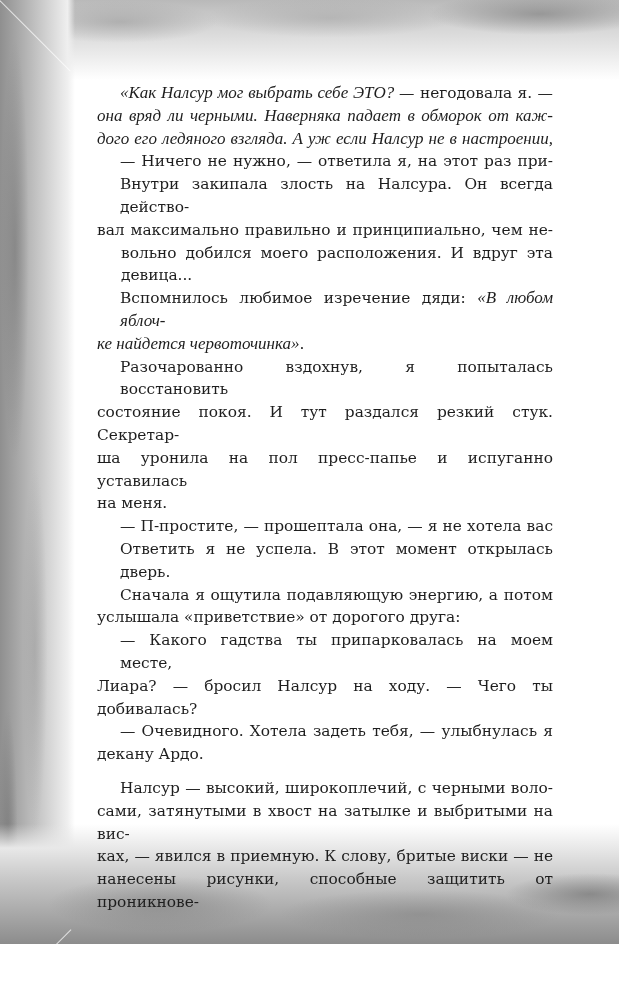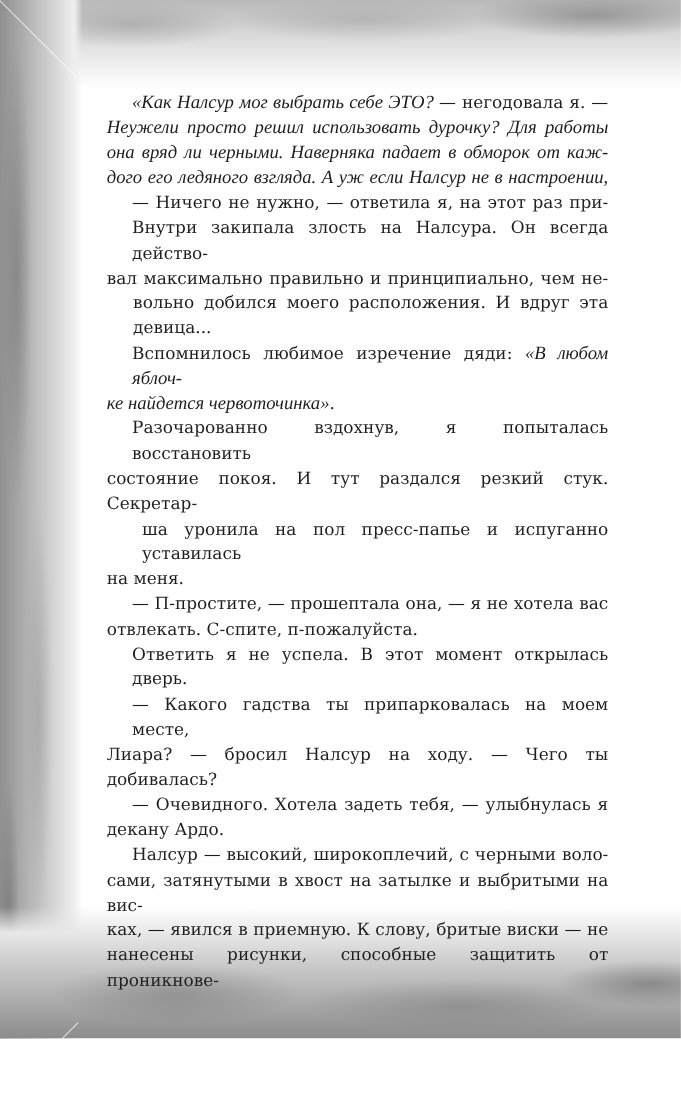--- a/index.html
+++ b/index.html
@@ -131,58 +131,60 @@
   <div class="frame-left"></div>
   <div class="frame-left-streaks"></div>
   <div class="frame-bottom"></div>
   <div class="frame-bottom-cloud"></div>
   <div class="corner-line-top"></div>
   <div class="corner-line-bottom"></div>
 
   <div class="text-block" id="text-block">
       <div class="para" style="text-indent: 0px;">
         <span class="line" style="padding-left: 23px; white-space: normal;"><span class="it">«Как Налсур мог выбрать себе ЭТО? </span><span>— негодовала я. —</span></span>
-        <span class="line" style="white-space: normal;"><span class="it">Неужели просто решил использовать дурочку? Для работы</span></span>
         <span class="line" style="white-space: normal;"><span class="it">она вряд ли черными. Наверняка падает в обморок от каж-</span></span>
         <span class="line" style="white-space: normal;"><span class="it">дого его ледяного взгляда. А уж если Налсур не в настроении,</span></span>
       </div>
       <div class="para" style="text-indent: 0px;">
         <span class="line" style="padding-left: 23px; white-space: normal;"><span>— Ничего не нужно, — ответила я, на этот раз при-</span></span>
       </div>
       <div class="para" style="text-indent: 0px;">
         <span class="line" style="padding-left: 23px; white-space: normal;"><span>Внутри закипала злость на Налсура. Он всегда действо-</span></span>
         <span class="line" style="white-space: normal;"><span>вал максимально правильно и принципиально, чем не-</span></span>
         <span class="line last" style="white-space: normal; margin-left: 24px;"><span>вольно добился моего расположения. И вдруг эта девица...</span></span>
       </div>
       <div class="para" style="text-indent: 0px;">
         <span class="line" style="padding-left: 23px; white-space: normal;"><span>Вспомнилось любимое изречение дяди: </span><span class="it">«В любом яблоч-</span></span>
         <span class="line last" style="white-space: normal;"><span class="it">ке найдется червоточинка»</span><span>.</span></span>
       </div>
       <div class="para" style="text-indent: 0px;">
         <span class="line" style="padding-left: 23px; white-space: normal;"><span>Разочарованно вздохнув, я попыталась восстановить</span></span>
         <span class="line" style="white-space: normal;"><span>состояние покоя. И тут раздался резкий стук. Секретар-</span></span>
-        <span class="line" style="white-space: normal; margin-left: 32px;"><span>ша уронила на пол пресс-папье и испуганно уставилась</span></span>
+        <span class="line" style="white-space: normal;"><span>ша уронила на пол пресс-папье и испуганно уставилась</span></span>
         <span class="line last" style="white-space: normal;"><span>на меня.</span></span>
       </div>
       <div class="para" style="text-indent: 0px;">
         <span class="line" style="padding-left: 23px; white-space: normal;"><span>— П-простите, — прошептала она, — я не хотела вас</span></span>
-        <span class="line last" style="white-space: normal;"><span>отвлекать. С-спите, п-пожалуйста.</span></span>
       </div>
       <div class="para" style="text-indent: 0px;">
         <span class="line last" style="padding-left: 23px; white-space: normal;"><span>Ответить я не успела. В этот момент открылась дверь.</span></span>
+      </div>
+      <div class="para" style="text-indent: 0px;">
+        <span class="line" style="padding-left: 23px; white-space: normal;"><span>Сначала я ощутила подавляющую энергию, а потом</span></span>
+        <span class="line last" style="white-space: normal;"><span>услышала «приветствие» от дорогого друга:</span></span>
       </div>
       <div class="para" style="text-indent: 0px;">
         <span class="line" style="padding-left: 23px; white-space: normal;"><span>— Какого гадства ты припарковалась на моем месте,</span></span>
         <span class="line last" style="white-space: normal;"><span>Лиара? — бросил Налсур на ходу. — Чего ты добивалась?</span></span>
       </div>
       <div class="para" style="text-indent: 0px;">
         <span class="line" style="padding-left: 23px; white-space: normal;"><span>— Очевидного. Хотела задеть тебя, — улыбнулась я</span></span>
         <span class="line last" style="white-space: normal;"><span>декану Ардо.</span></span>
       </div>
       <div class="para" style="text-indent: 0px;">
-        <span class="line" style="padding-left: 23px; white-space: normal;"><span>Налсур — высокий, широкоплечий, с черными воло-</span></span>
+        <span class="line" style="padding-left: 23px; white-space: normal; margin-top: 11px;"><span>Налсур — высокий, широкоплечий, с черными воло-</span></span>
         <span class="line" style="white-space: normal;"><span>сами, затянутыми в хвост на затылке и выбритыми на вис-</span></span>
         <span class="line" style="white-space: normal;"><span>ках, — явился в приемную. К слову, бритые виски — не</span></span>
         <span class="line" style="white-space: normal;"><span>нанесены рисунки, способные защитить от проникнове-</span></span>
       </div>
     </div>
 
 </div>
 
 </body></html>

